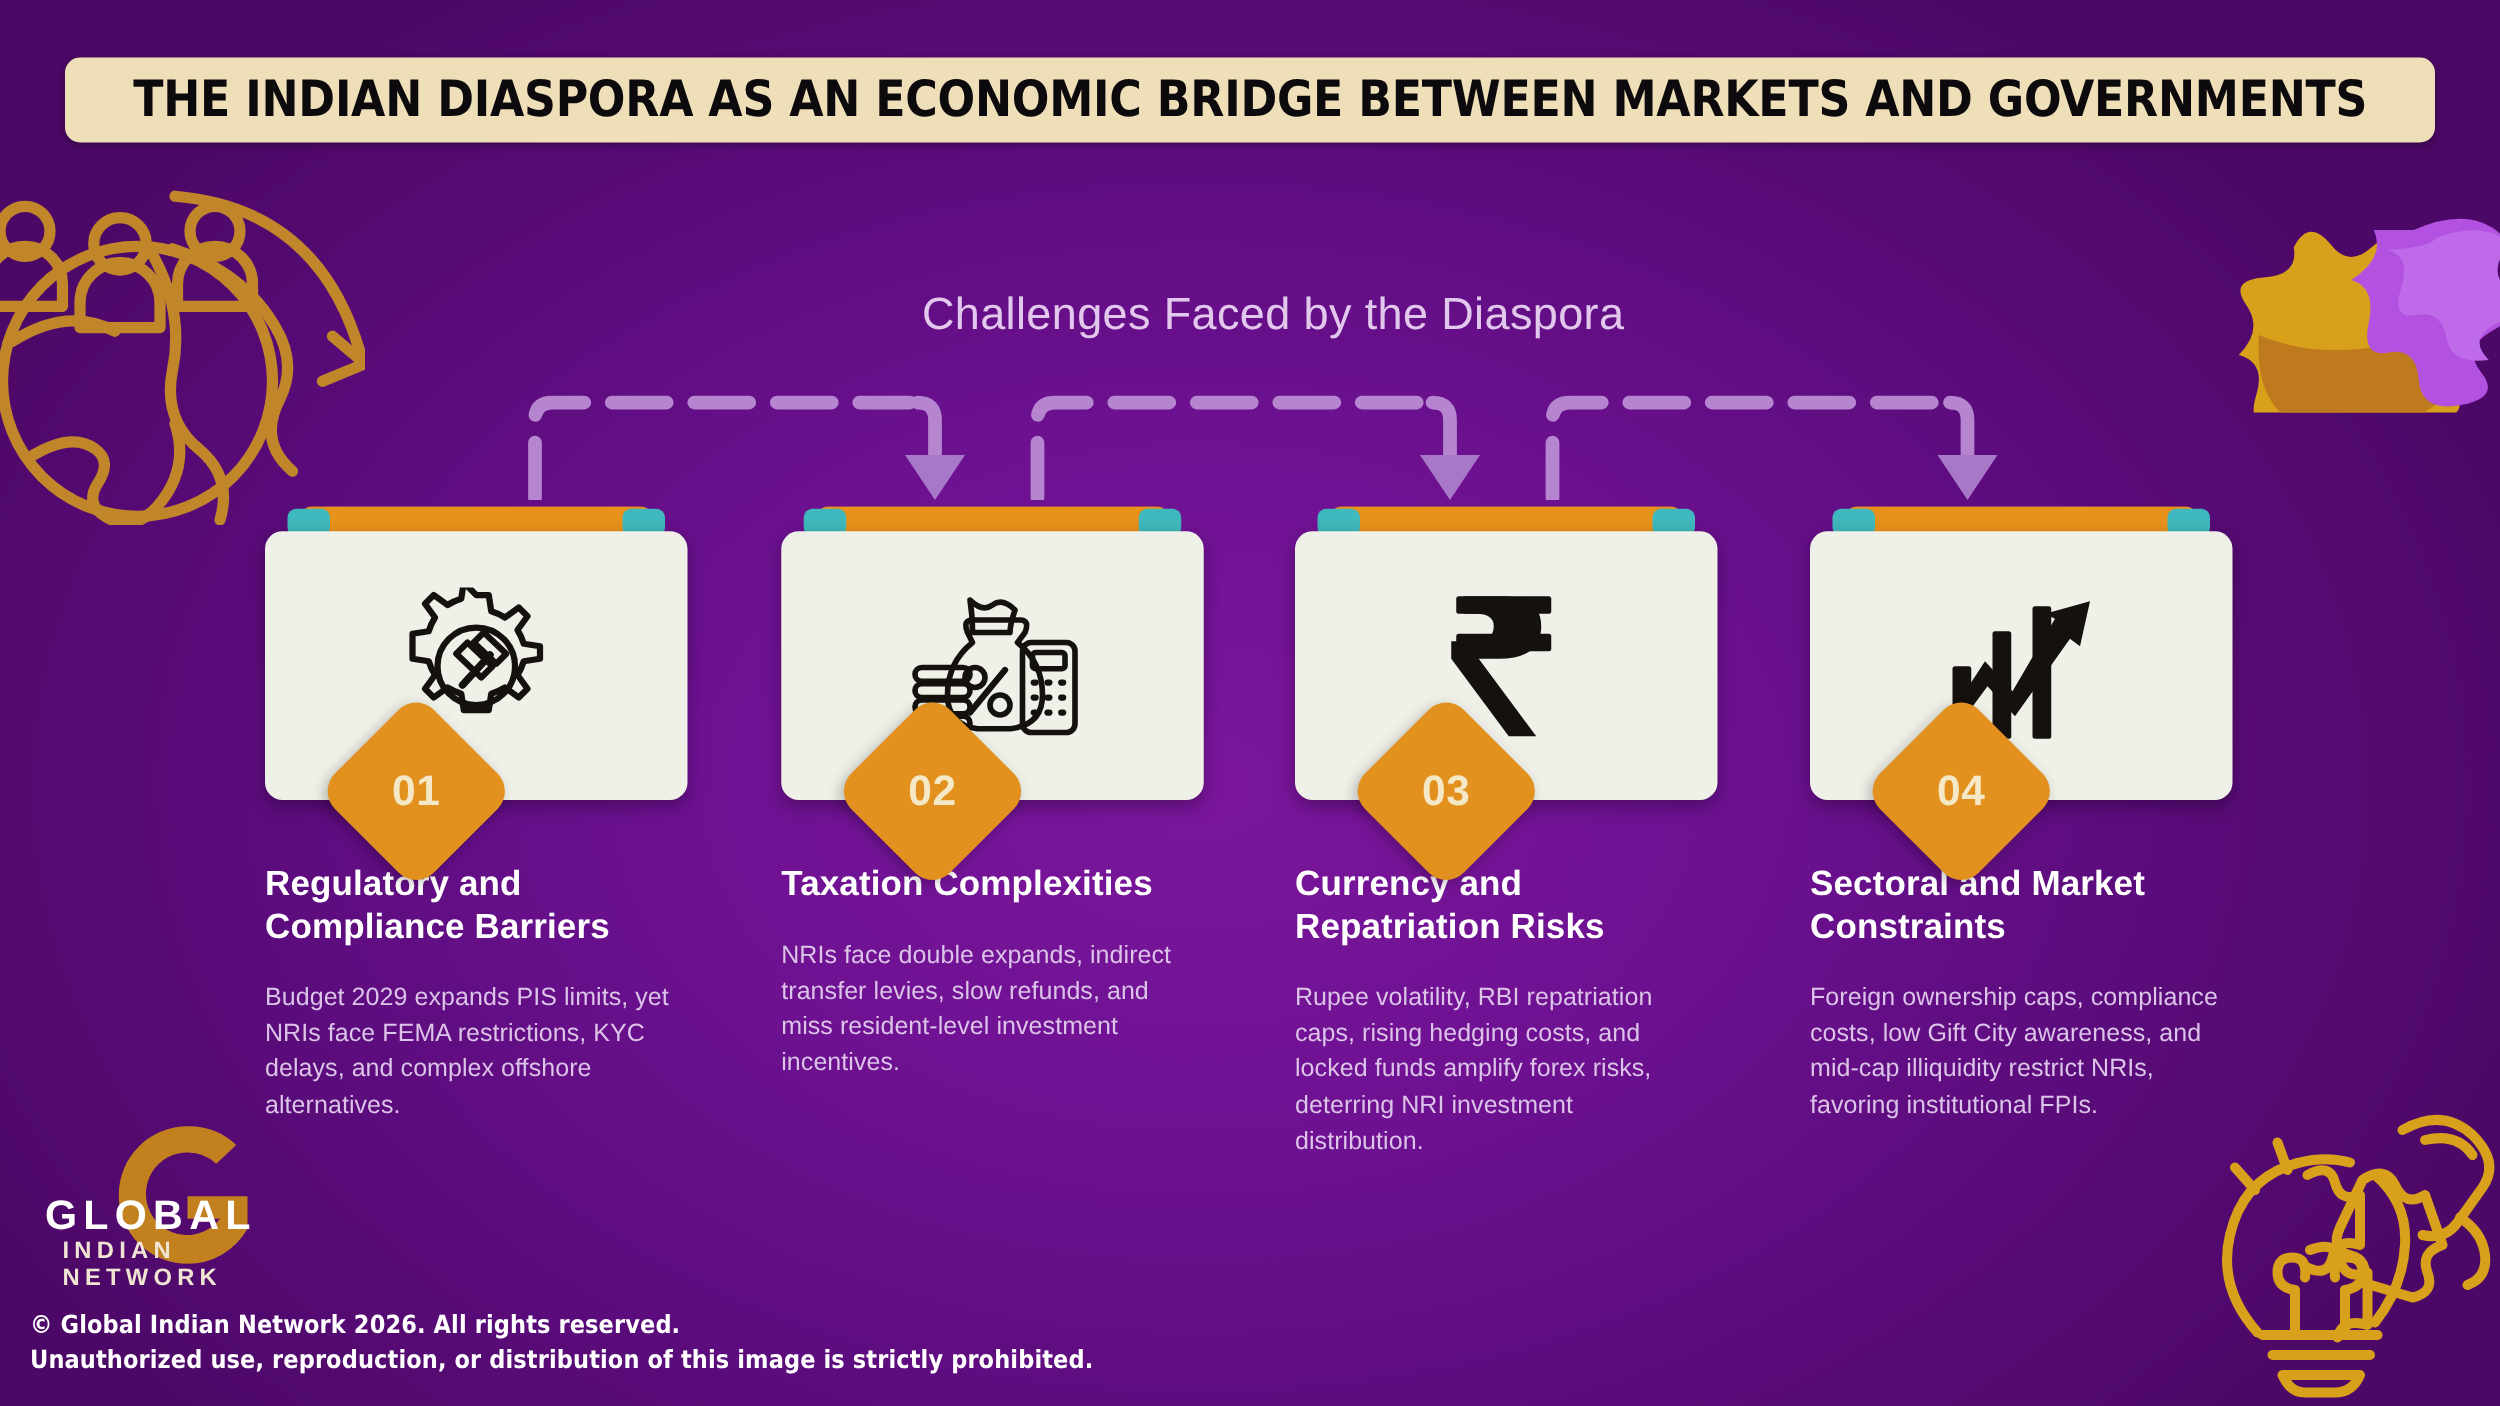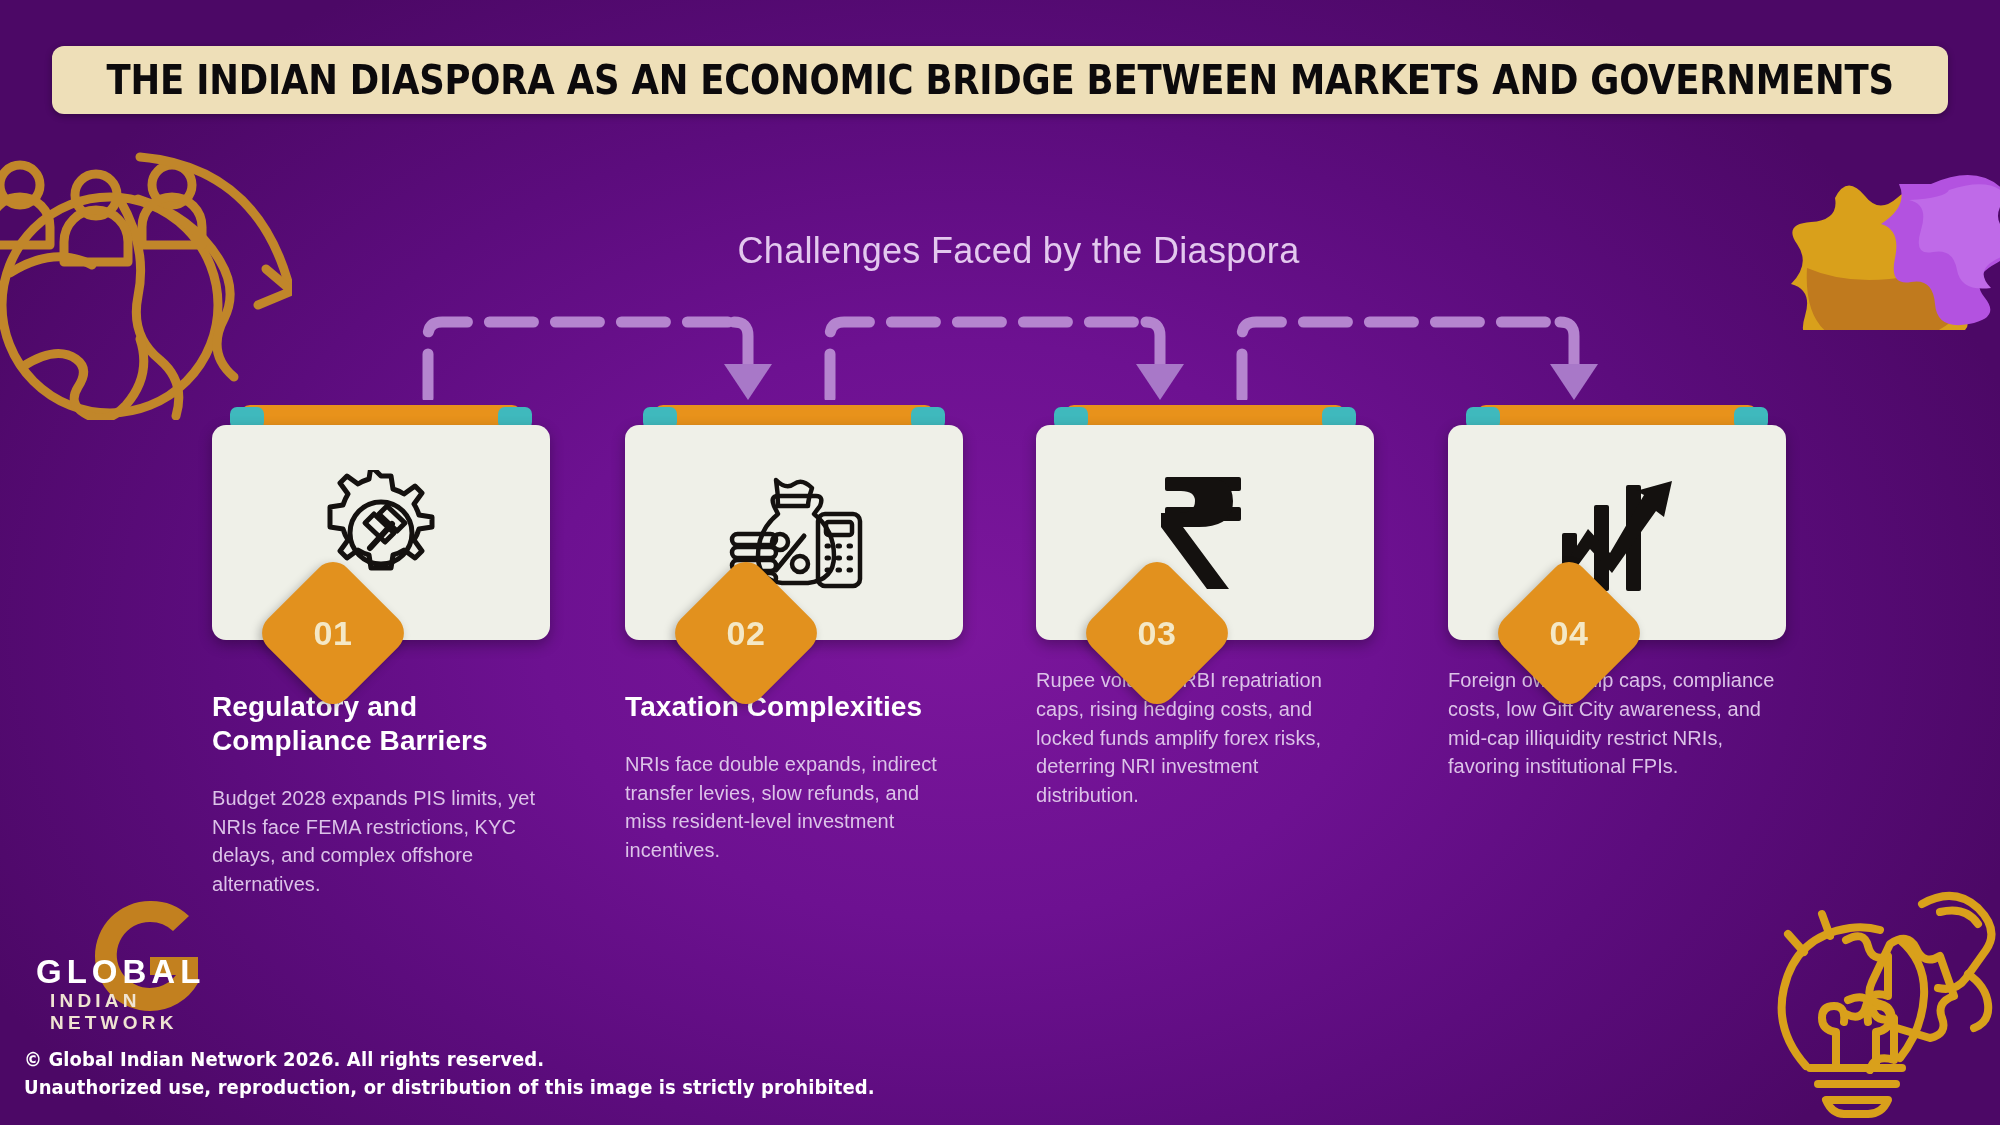--- a/index.html
+++ b/index.html
@@ -222,21 +222,21 @@
               <path d="M69 36 l18 17 l-8 8 l-18 -17 z"></path>
             </g>
           </svg>
         </div>
       </div>
       <div class="badge">
         <span>01</span>
       </div>
     </div>
     <div class="card-heading">Regulatory and Compliance Barriers</div>
-    <div class="card-desc">Budget 2028 expands PIS limits, yet NRIs face FEMA restrictions, KYC delays, and complex offshore alternatives.</div>
+    <div class="card-desc">Budget 2029 expands PIS limits, yet NRIs face FEMA restrictions, KYC delays, and complex offshore alternatives.</div>
   </div>
 
   <div class="card-col" style="left:625px;">
     <div class="card-shell">
       <div class="tab"></div>
       <div class="tab-teal-l"></div>
       <div class="tab-teal-r"></div>
       <div class="card-body">
         <div class="icon-wrap">
           <svg width="140" height="118" viewBox="0 0 140 118">
@@ -294,20 +294,21 @@
               <path d="M18 4 h30 q32 0 32 24 q0 26 -34 26 h-16 l46 62 h-22 l-46 -62 v-14 h18
                        q16 0 16 -12 q0 -10 -14 -10 h-10 z"></path>
             </g>
           </svg>
         </div>
       </div>
       <div class="badge">
         <span>03</span>
       </div>
     </div>
+    <div class="card-heading">Currency and Repatriation Risks</div>
     <div class="card-desc">Rupee volatility, RBI repatriation caps, rising hedging costs, and locked funds amplify forex risks, deterring NRI investment distribution.</div>
   </div>
 
   <div class="card-col" style="left:1448px;">
     <div class="card-shell">
       <div class="tab"></div>
       <div class="tab-teal-l"></div>
       <div class="tab-teal-r"></div>
       <div class="card-body">
         <div class="icon-wrap">
@@ -318,20 +319,21 @@
               <rect x="74" y="12" width="15" height="106" rx="2"></rect>
               <path d="M2 108 L36 56 L58 80 L92 22 L84 18 L120 8 L112 44 L104 38 L60 100 L38 76 L10 114 Z"></path>
             </g>
           </svg>
         </div>
       </div>
       <div class="badge">
         <span>04</span>
       </div>
     </div>
+    <div class="card-heading">Sectoral and Market Constraints</div>
     <div class="card-desc">Foreign ownership caps, compliance costs, low Gift City awareness, and mid-cap illiquidity restrict NRIs, favoring institutional FPIs.</div>
   </div>
 
   <div id="logo">
     <svg id="logo-g" width="124" height="118" viewBox="0 0 124 118">
       <path d="M62 4 a55 55 0 1 0 0 110 a55 55 0 0 0 48 -28 l0 -26 l-48 0 l0 18 l26 0
                a33 33 0 1 1 -26 -53 a33 33 0 0 1 23 9 l16 -15 a55 55 0 0 0 -39 -15 z" fill="#c2801f"></path>
     </svg>
     <div id="logo-word">GLOBAL</div>
     <div id="logo-sub">INDIAN NETWORK</div>

